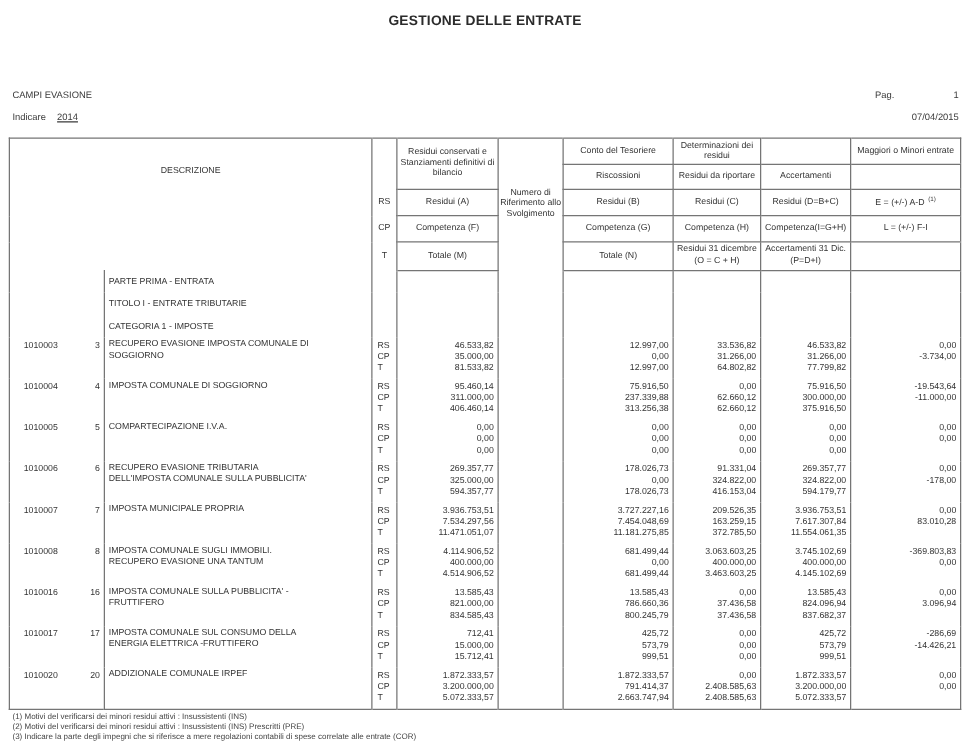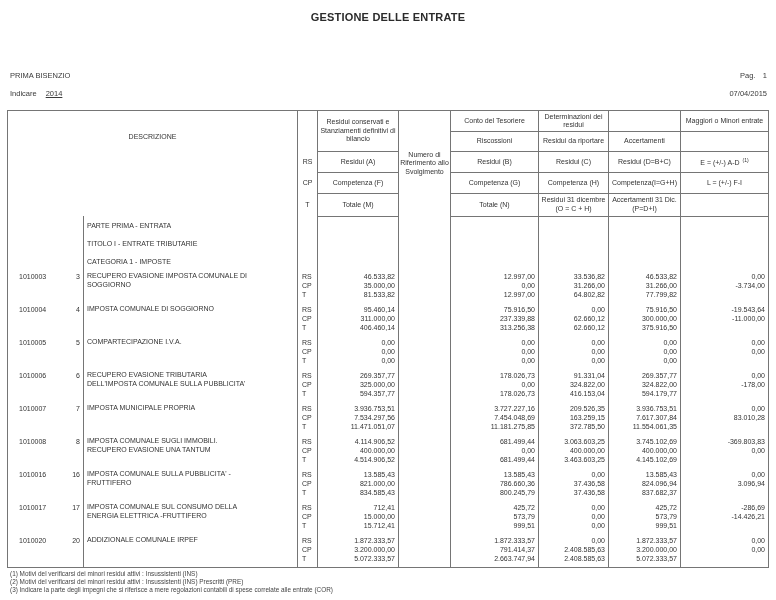--- a/index.html
+++ b/index.html
@@ -9,21 +9,21 @@
     position:relative; width:776px; height:600px;
     font-family:"Liberation Sans", sans-serif; color:#333; background:#fff;
   }
   .report-title {
     position:absolute; top:11px; left:0; width:776px;
     text-align:center; font-size:11px; font-weight:bold; color:#2b2b2b;
     letter-spacing:.2px;
   }
   .meta { position:absolute; font-size:7.5px; color:#3a3a3a; }
   .m-entity { left:10px; top:71px; }
-  .m-pag { left:740px; top:71px; }
+  .m-pag { left:700px; top:71px; }
   .m-pagnum { right:9px; top:71px; }
   .m-eser { left:10px; top:89px; }
   .m-eser .year { margin-left:9px;text-decoration:underline; }
   .m-date { right:9px; top:89px; }
 
   table.report {
     position:absolute; left:7px; top:110px; width:761px;
     border-collapse:collapse; table-layout:fixed;
     border:1px solid #757575;
     font-size:7px; color:#333;
@@ -57,21 +57,21 @@
   .footnotes { position:absolute; left:10px; top:570px; font-size:6.4px; color:#444; }
   .footnotes div { line-height:8.1px; }
 </style>
 </head>
 <body>
 
 <div class="page">
 
   <div class="report-title">GESTIONE DELLE ENTRATE</div>
 
-  <div class="meta m-entity">PRIMA BISENZIO</div>
+  <div class="meta m-entity">CAMPI EVASIONE</div>
   <div class="meta m-pag">Pag.</div>
   <div class="meta m-pagnum">1</div>
   <div class="meta m-eser">
     <span>Indicare</span><span class="year">2014</span>
   </div>
   <div class="meta m-date">07/04/2015</div>
 
   <table class="report">
     <colgroup>
       <col style="width:76px">

